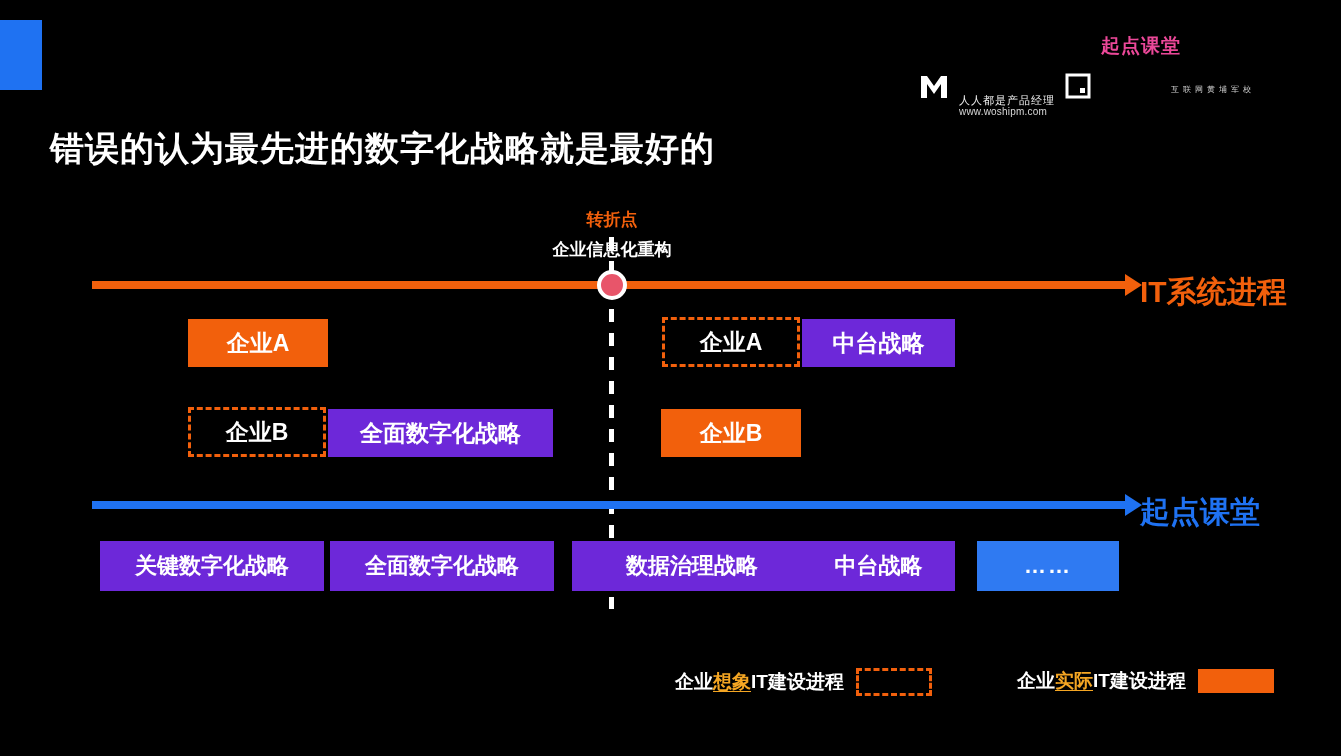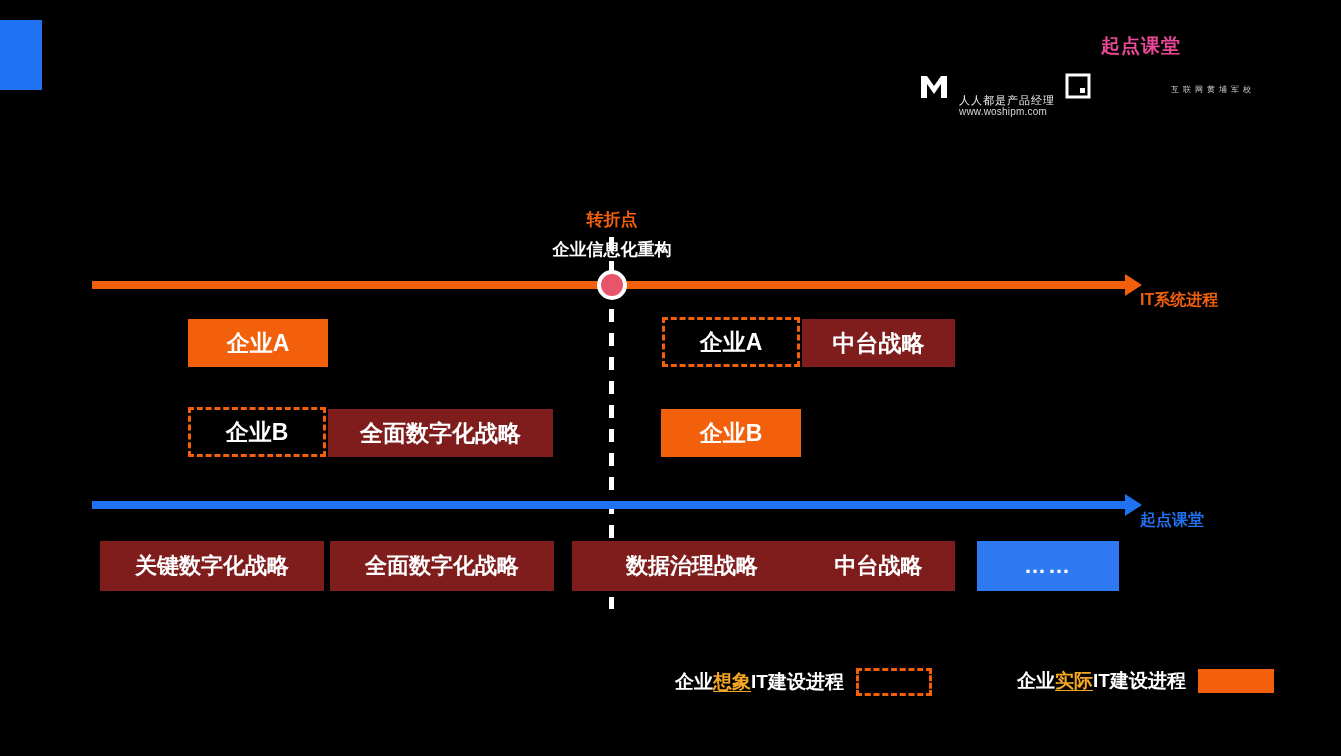--- a/index.html
+++ b/index.html
@@ -60,38 +60,38 @@
   
   .axis-line{position:absolute;height:8px;}
   .axis-orange{left:92px;top:281px;width:1033px;background:#f2600c;}
   .axis-blue{left:92px;top:501px;width:1033px;background:#1f72f2;}
   .axis-arrow{
     position:absolute;width:0;height:0;
     border-top:11px solid transparent;border-bottom:11px solid transparent;
   }
   .arrow-orange{left:1125px;top:274px;border-left:17px solid #f2600c;}
   .arrow-blue{left:1125px;top:494px;border-left:17px solid #1f72f2;}
-  .axis-label{position:absolute;font-size:16px;font-weight:bold;white-space:nowrap;margin-top:18px;}
+  .axis-label{position:absolute;font-size:30px;font-weight:bold;white-space:nowrap;}
   .label-orange{left:1140px;top:272px;color:#f2600c;}
   .label-blue{left:1140px;top:492px;color:#1f72f2;}
 
   
   .pivot{
     position:absolute;left:612px;top:285px;transform:translate(-50%,-50%);
     width:30px;height:30px;border-radius:50%;
     background:#e8556a;border:4px solid #ffffff;box-sizing:border-box;
   }
 
   
   .box{
     position:absolute;display:flex;align-items:center;justify-content:center;
     box-sizing:border-box;font-weight:bold;color:#ffffff;white-space:nowrap;
   }
   .box-solid-orange{background:#f2600c;}
-  .box-solid-blue{background:#7f1d1d;}
+  .box-solid-blue{background:#6d28d9;}
   .box-dashed{background:transparent;border:3px dashed #f2600c;}
   .box-faint{background:#2f7af2;}
 
   
   .r1-a      {left:188px;top:319px;width:140px;height:48px;font-size:23px;}
   .r1-a2     {left:662px;top:317px;width:138px;height:50px;font-size:23px;}
   .r1-zt     {left:802px;top:319px;width:153px;height:48px;font-size:23px;}
   
   .r2-b      {left:188px;top:407px;width:138px;height:50px;font-size:23px;}
   .r2-qm     {left:328px;top:409px;width:225px;height:48px;font-size:23px;}
@@ -135,20 +135,21 @@
       <path d="M2 2 H24 V24 H2 Z" fill="none" stroke="#ffffff" stroke-width="3"></path>
       <rect x="13" y="13" width="9" height="9" fill="#000000"></rect>
       <rect x="15" y="15" width="5" height="5" fill="#ffffff"></rect>
     </svg>
     <div class="logo-text2">
       <span class="b1">起点课堂</span>
       <span class="b2">互联网黄埔军校</span>
     </div>
   </div>
 
+  <div class="subtitle">错误的认为最先进的数字化战略就是最好的</div>
 
   <div class="tp-main">转折点</div>
   <div class="tp-sub">企业信息化重构</div>
   <div class="vdash"></div>
 
   <div class="axis-line axis-orange"></div>
   <div class="axis-arrow arrow-orange"></div>
   <div class="axis-label label-orange">IT系统进程</div>
 
   <div class="pivot"></div>

